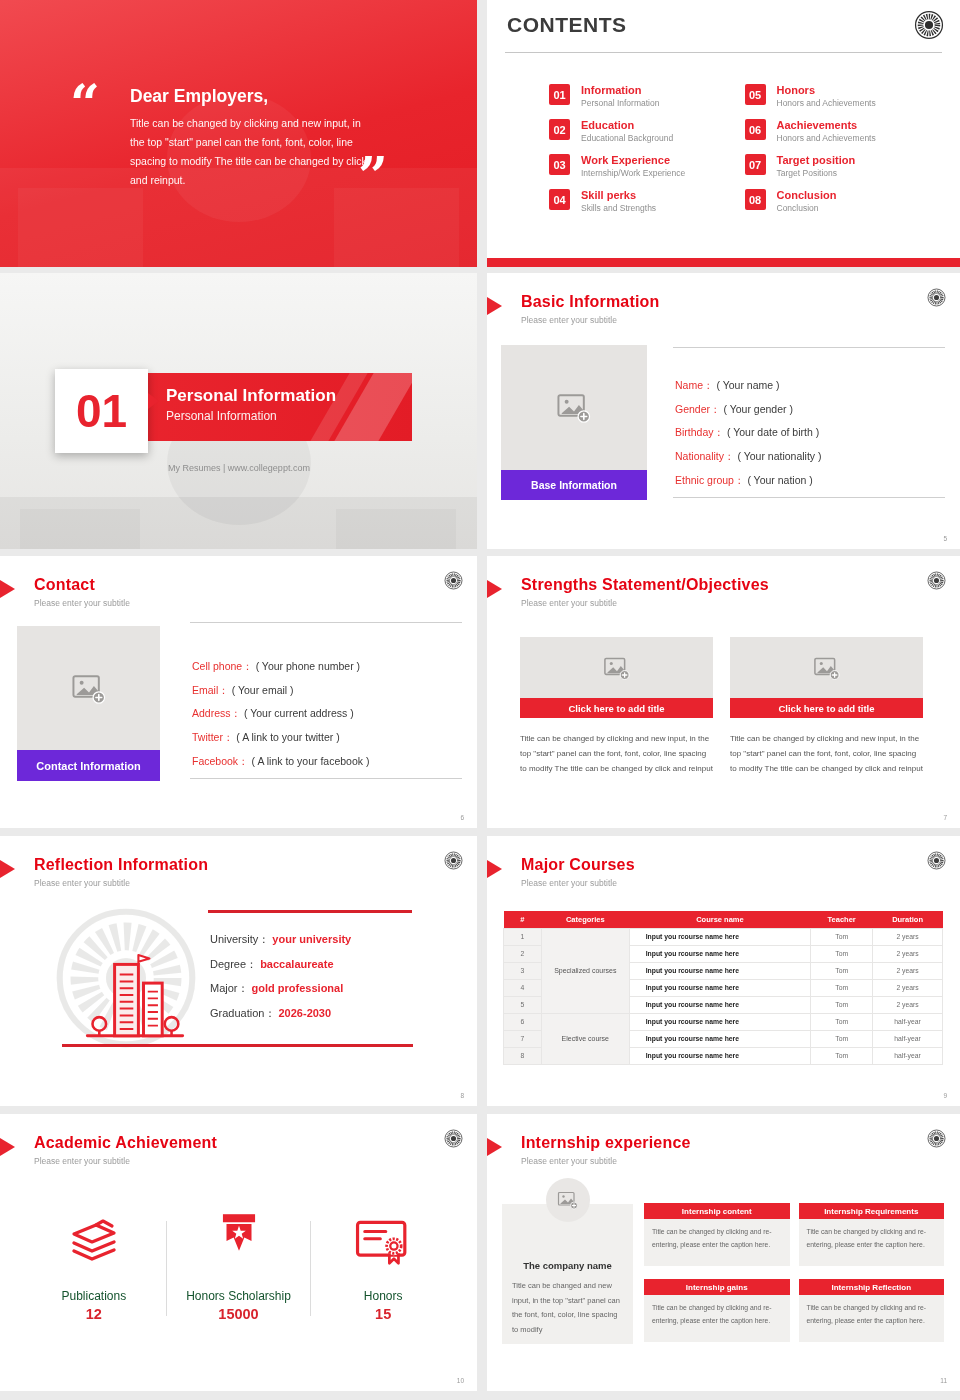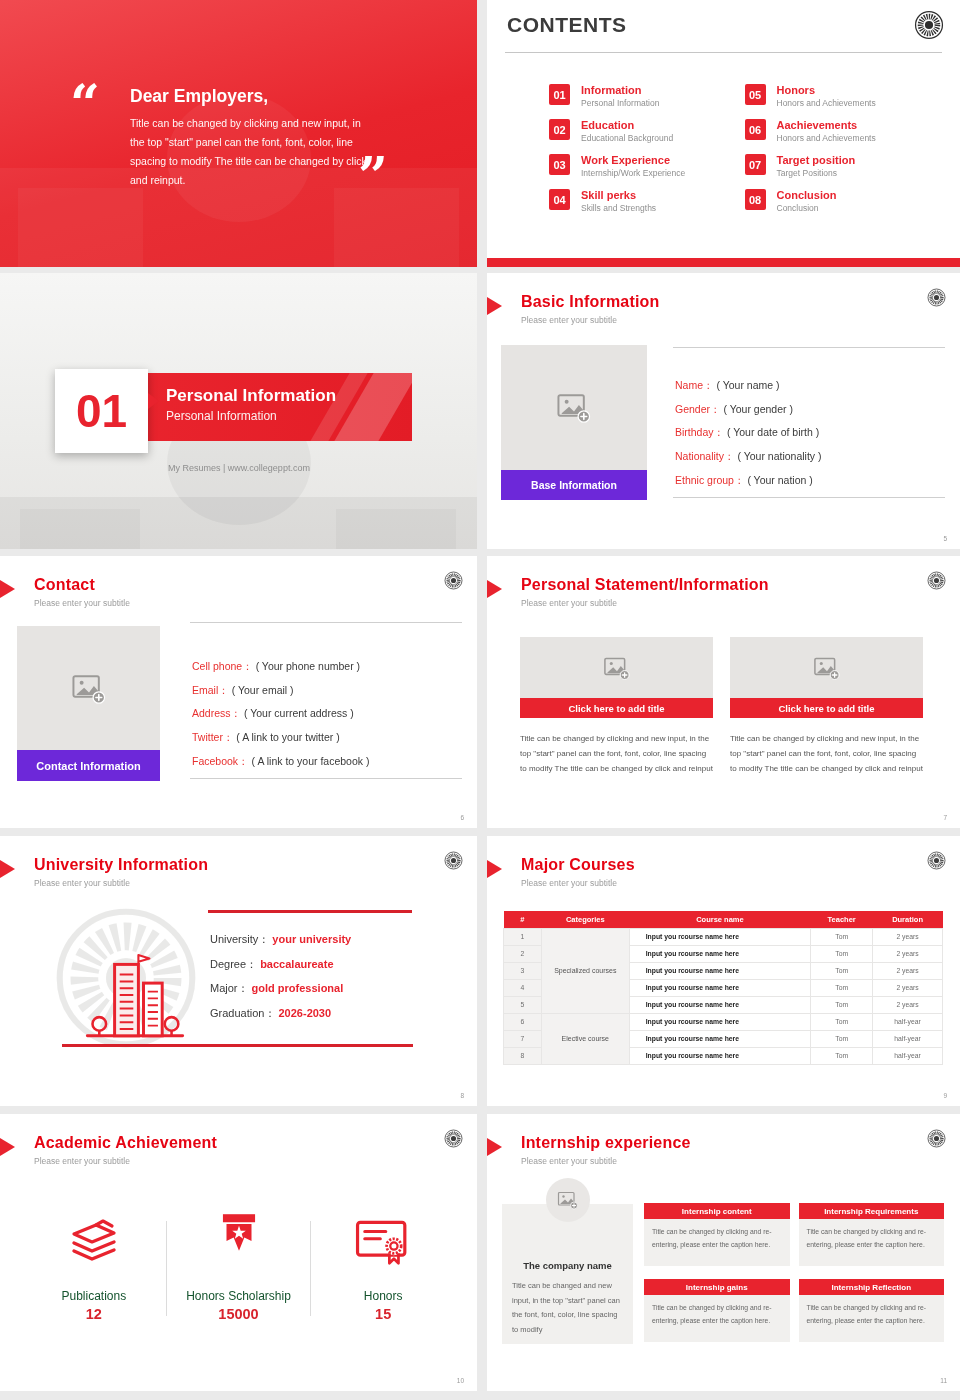--- a/index.html
+++ b/index.html
@@ -328,21 +328,21 @@
       <span class="f-label-red">Address：</span> <span class="f-value-dark">( Your current address )</span><br>
       <span class="f-label-red">Twitter：</span> <span class="f-value-dark">( A link to your twitter )</span><br>
       <span class="f-label-red">Facebook：</span> <span class="f-value-dark">( A link to your facebook )</span></span>
     </div>
     <div class="rule" style="left:190px;top:222px;width:272px"></div>
     <div class="pagenum">6</div>
   </div>
 
   <div class="slide" id="s-statement">
     <span class="hd-arrow"></span>
-    <div class="hd-title">Personal Statement/Information</div>
+    <div class="hd-title">Strengths Statement/Objectives</div>
     <div class="hd-sub">Please enter your subtitle</div>
     <svg class="seal-sm">
         <use href="#seal"></use>
       </svg>
     <div class="st-card" style="left:33px">
       <div class="st-img">
         <svg width="28" height="26">
             <use href="#imgph"></use>
           </svg>
       </div>
@@ -356,21 +356,21 @@
           </svg>
       </div>
       <div class="st-bar">Click here to add title</div>
       <div class="st-body">Title can be changed by clicking and new input, in the top "start" panel can the font, font, color, line spacing to modify The title can be changed by click and reinput</div>
     </div>
     <div class="pagenum">7</div>
   </div>
 
   <div class="slide" id="s-univ">
     <span class="hd-arrow"></span>
-    <div class="hd-title">University Information</div>
+    <div class="hd-title">Reflection Information</div>
     <div class="hd-sub">Please enter your subtitle</div>
     <svg class="seal-sm">
         <use href="#seal"></use>
       </svg>
     <svg class="un-watermark">
         <use href="#seal"></use>
       </svg>
     <svg class="un-building">
         <use href="#building"></use>
       </svg>

